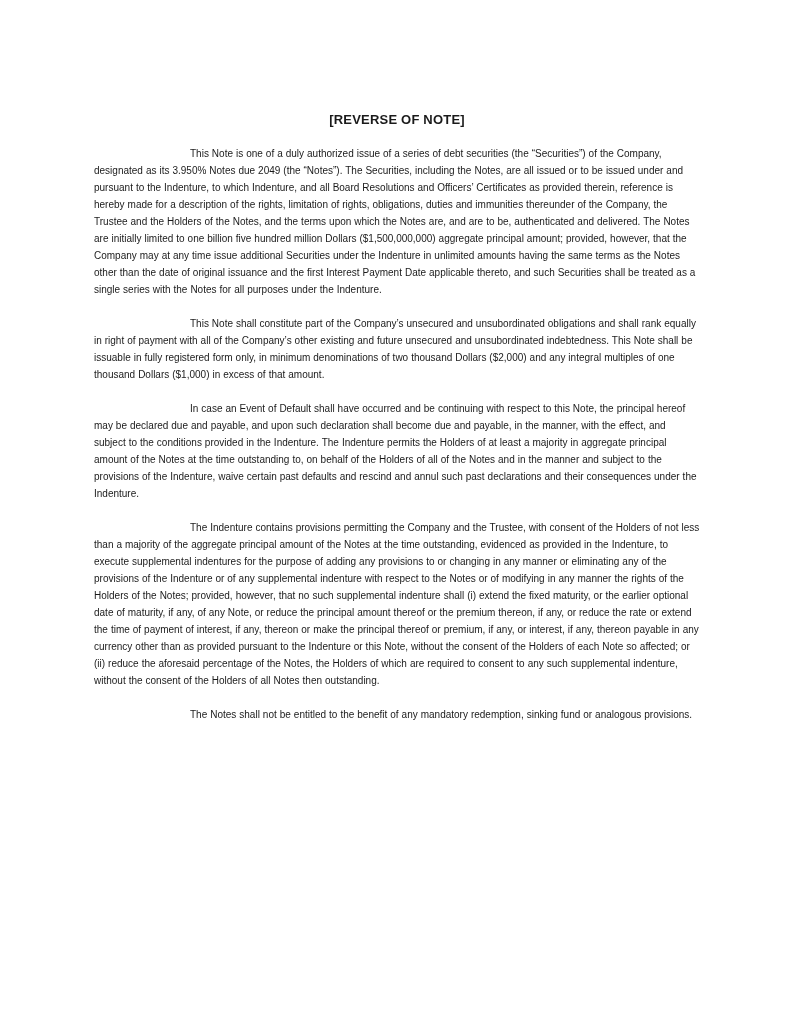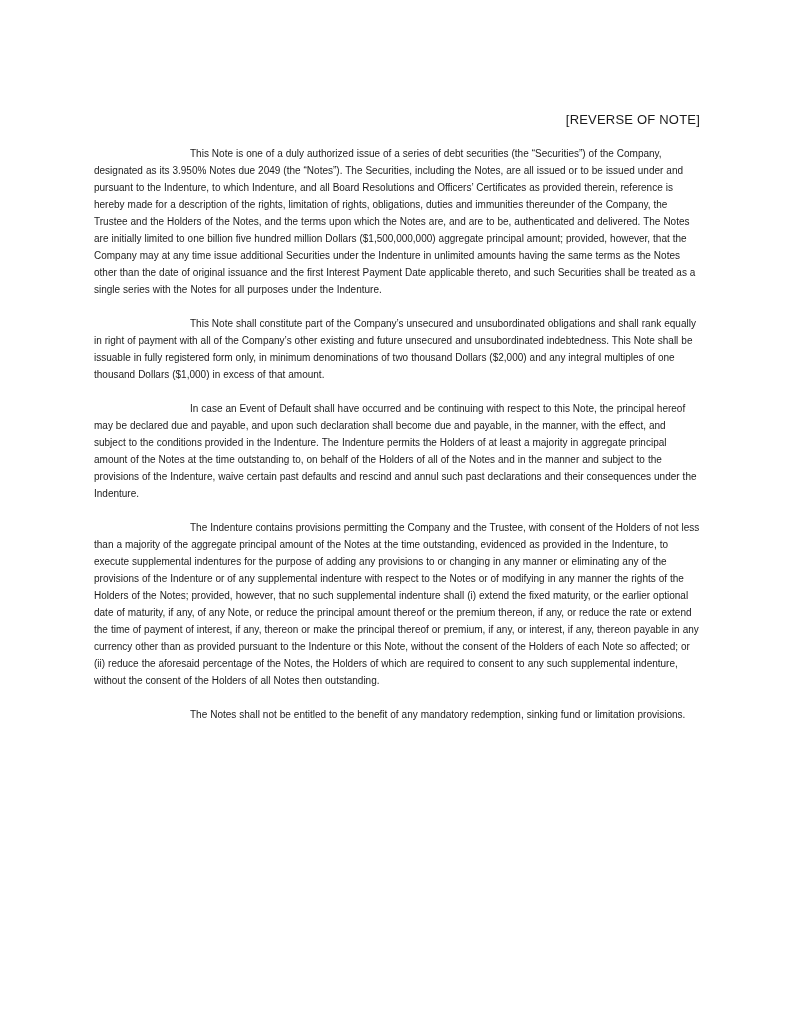--- a/index.html
+++ b/index.html
@@ -17,23 +17,23 @@
     color: #1a1a1a;
     overflow: hidden;
   }
   .content {
     position: absolute;
     top: 112px;
     left: 94px;
     width: 606px;
   }
   .doc-title {
-    text-align: right;
+    text-align: center;
     font-size: 13px;
-    font-weight: 400;
+    font-weight: 700;
     letter-spacing: 0.2px;
     margin: 0 0 18px 0;
   }
   .para {
     font-size: 10px;
     line-height: 17px;
     text-align: left;
     text-indent: 96px;
     margin: 0 0 17px 0;
     word-spacing: 0.2px;
@@ -47,15 +47,15 @@
     <div class="doc-title">[REVERSE OF NOTE]</div>
 
     <p class="para">This Note is one of a duly authorized issue of a series of debt securities (the “Securities”) of the Company, designated as its 3.950% Notes due 2049 (the “Notes”).  The Securities, including the Notes, are all issued or to be issued under and pursuant to the Indenture, to which Indenture, and all Board Resolutions and Officers’ Certificates as provided therein, reference is hereby made for a description of the rights, limitation of rights, obligations, duties and immunities thereunder of the Company, the Trustee and the Holders of the Notes, and the terms upon which the Notes are, and are to be, authenticated and delivered.  The Notes are initially limited to one billion five hundred million Dollars ($1,500,000,000) aggregate principal amount; provided, however, that the Company may at any time issue additional Securities under the Indenture in unlimited amounts having the same terms as the Notes other than the date of original issuance and the first Interest Payment Date applicable thereto, and such Securities shall be treated as a single series with the Notes for all purposes under the Indenture.</p>
 
     <p class="para">This Note shall constitute part of the Company’s unsecured and unsubordinated obligations and shall rank equally in right of payment with all of the Company’s other existing and future unsecured and unsubordinated indebtedness.  This Note shall be issuable in fully registered form only, in minimum denominations of two thousand Dollars ($2,000) and any integral multiples of one thousand Dollars ($1,000) in excess of that amount.</p>
 
     <p class="para">In case an Event of Default shall have occurred and be continuing with respect to this Note, the principal hereof may be declared due and payable, and upon such declaration shall become due and payable, in the manner, with the effect, and subject to the conditions provided in the Indenture.  The Indenture permits the Holders of at least a majority in aggregate principal amount of the Notes at the time outstanding to, on behalf of the Holders of all of the Notes and in the manner and subject to the provisions of the Indenture, waive certain past defaults and rescind and annul such past declarations and their consequences under the Indenture.</p>
 
     <p class="para">The Indenture contains provisions permitting the Company and the Trustee, with consent of the Holders of not less than a majority of the aggregate principal amount of the Notes at the time outstanding, evidenced as provided in the Indenture, to execute supplemental indentures for the purpose of adding any provisions to or changing in any manner or eliminating any of the provisions of the Indenture or of any supplemental indenture with respect to the Notes or of modifying in any manner the rights of the Holders of the Notes; provided, however, that no such supplemental indenture shall (i) extend the fixed maturity, or the earlier optional date of maturity, if any, of any Note, or reduce the principal amount thereof or the premium thereon, if any, or reduce the rate or extend the time of payment of interest, if any, thereon or make the principal thereof or premium, if any, or interest, if any, thereon payable in any currency other than as provided pursuant to the Indenture or this Note, without the consent of the Holders of each Note so affected; or (ii) reduce the aforesaid percentage of the Notes, the Holders of which are required to consent to any such supplemental indenture, without the consent of the Holders of all Notes then outstanding.</p>
 
-    <p class="para">The Notes shall not be entitled to the benefit of any mandatory redemption, sinking fund or limitation provisions.</p>
+    <p class="para">The Notes shall not be entitled to the benefit of any mandatory redemption, sinking fund or analogous provisions.</p>
   </div>
 </div>
 
 </body></html>

